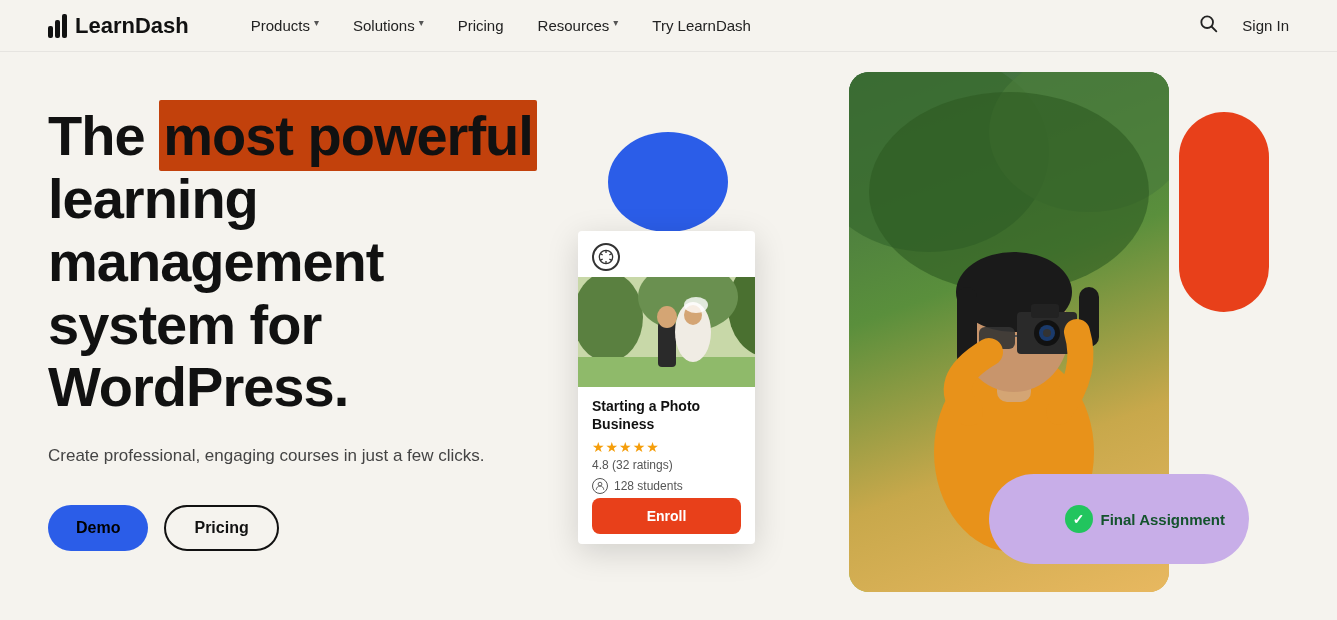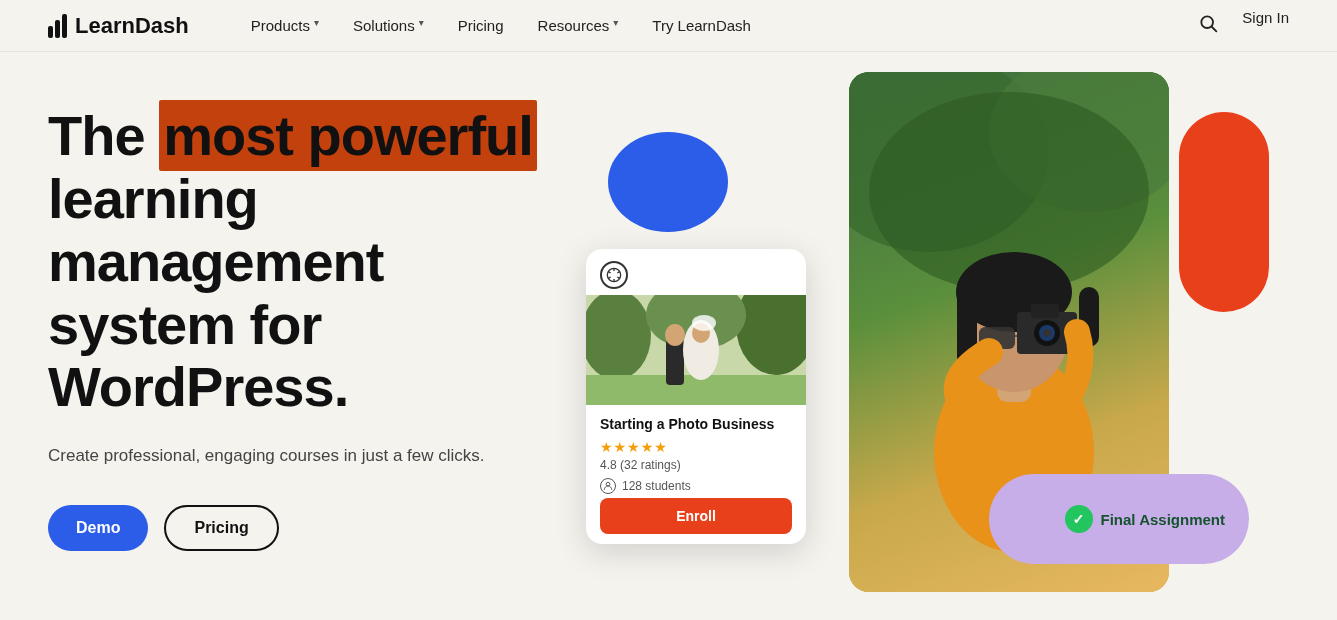--- a/index.html
+++ b/index.html
@@ -56,21 +56,21 @@
       cursor: pointer;
       border-radius: 6px;
       white-space: nowrap;
     }
     .chevron {
       font-size: 10px;
       color: #555;
     }
     .nav-right {
       display: flex;
-      align-items: flex-start;
+      align-items: center;
       gap: 20px;
     }
     .search-icon-btn {
       background: none;
       border: none;
       cursor: pointer;
       font-size: 18px;
       color: #222;
       padding: 4px;
     }
@@ -113,21 +113,21 @@
       margin-bottom: 36px;
       line-height: 1.5;
     }
     .hero-buttons {
       display: flex;
       gap: 16px;
       align-items: center;
     }
     .btn-demo {
       background: #2b5de8;
-      color: #ffffff;
+      color: #000000;
       border: none;
       padding: 14px 28px;
       border-radius: 30px;
       font-size: 16px;
       font-weight: 600;
       cursor: pointer;
     }
     .btn-pricing {
       background: transparent;
       color: #111;
@@ -224,25 +224,25 @@
     .photo-bg-inner {
       width: 100%;
       height: 100%;
       position: relative;
       background: linear-gradient(160deg, #3d6b42 0%, #5a8f3c 40%, #c8a84b 70%, #e8b860 100%);
     }
 
     
     .course-card {
       position: absolute;
-      left: 18px;
+      left: 10px;
       bottom: 60px;
-      width: 220px;
+      width: 177px;
       background: #fff;
-      border-radius: 16px;
+      border-radius: 4px;
       box-shadow: 0 8px 32px rgba(0,0,0,0.15);
       z-index: 4;
       overflow: hidden;
     }
     .card-icon-row {
       padding: 12px 14px 6px;
       display: flex;
       align-items: center;
     }
     .aperture-icon {

